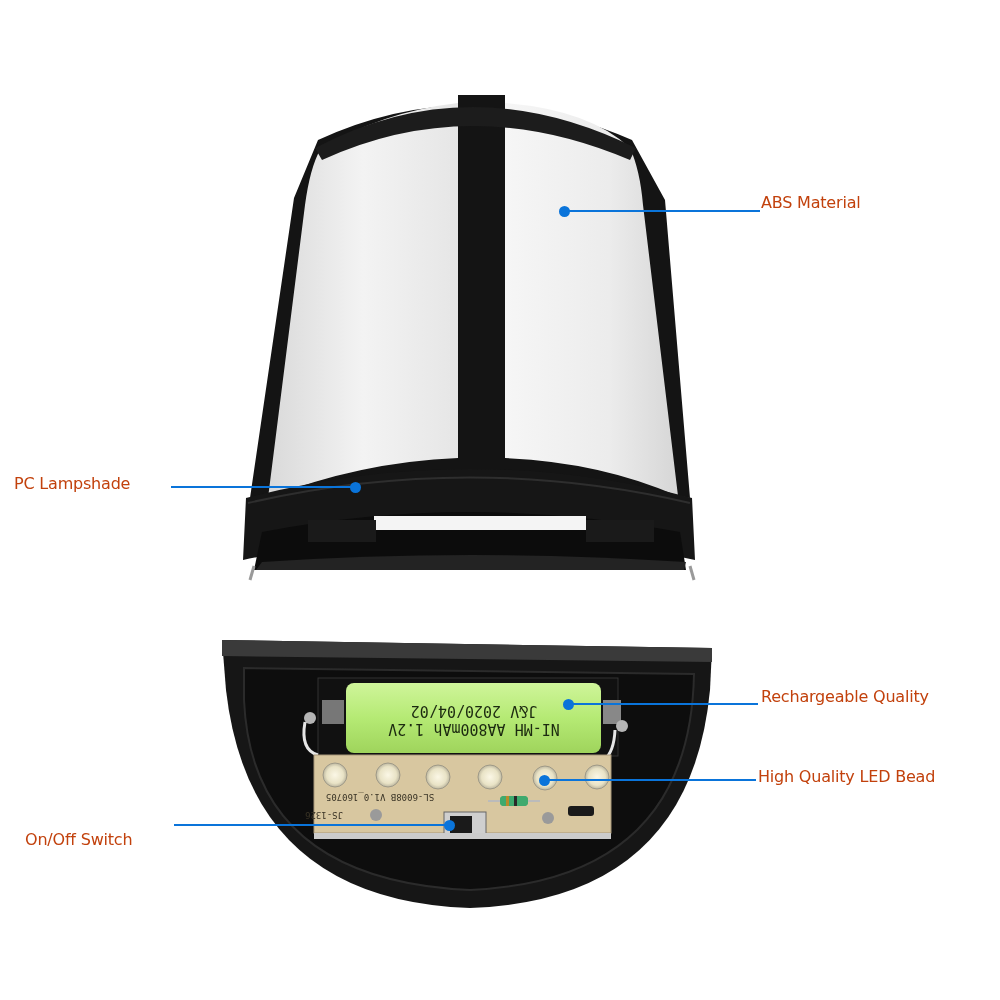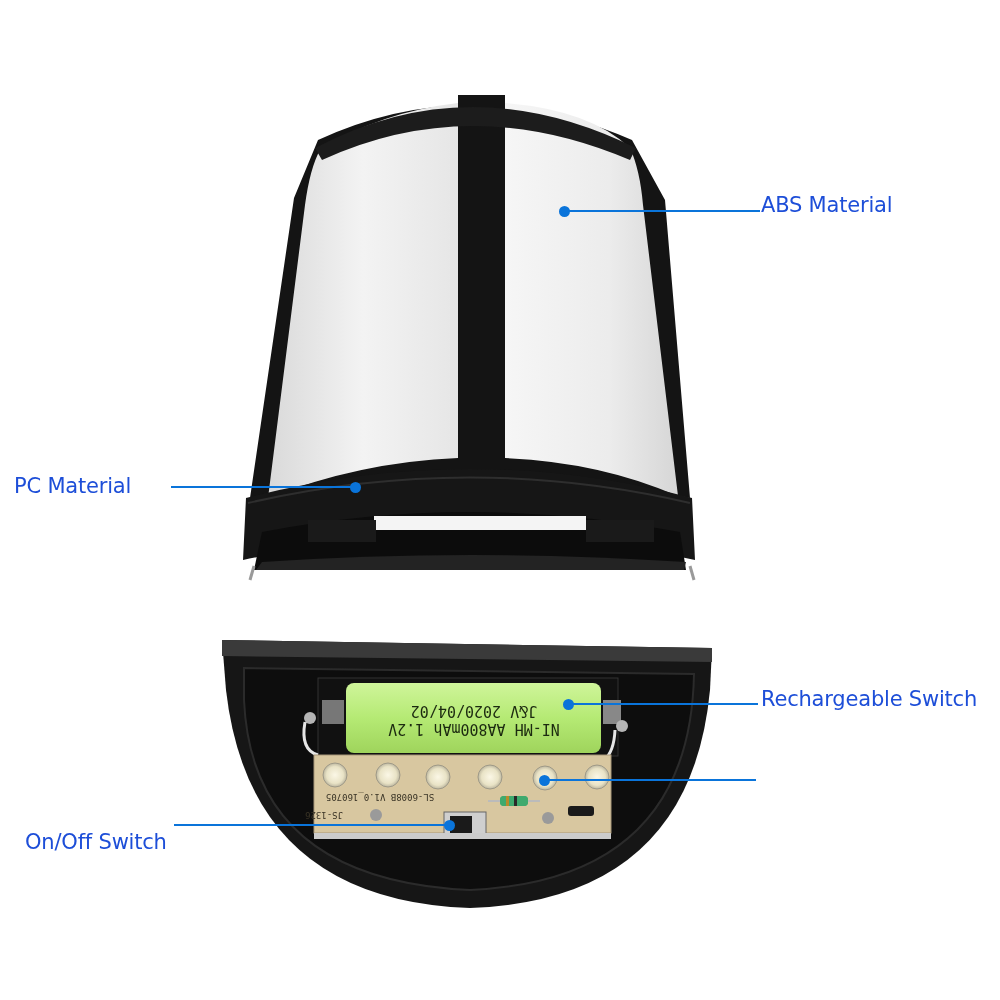--- a/index.html
+++ b/index.html
@@ -1,20 +1,20 @@
 <!DOCTYPE html>
 <html><head>
 <meta charset="utf-8">
 <style>
   html, body { margin: 0; padding: 0; background: #ffffff; }
   body { width: 1000px; height: 1000px; position: relative; overflow: hidden;
          font-family: "DejaVu Sans", sans-serif; }
   .stage { position: absolute; left: 0; top: 0; width: 1000px; height: 1000px; }
   svg.art { position: absolute; left: 0; top: 0; }
-  .label { position: absolute; font-size: 21px; color: #1d4ed8; white-space: nowrap;
+  .label { position: absolute; font-size: 16px; color: #c2410c; white-space: nowrap;
            line-height: 1; letter-spacing: -0.2px; }
   .callout-line { position: absolute; height: 2px; background: #0a74da; }
   .callout-dot { position: absolute; width: 11px; height: 11px; border-radius: 50%;
                  background: #0a74da; }
   .pcb-text { font-family: "DejaVu Sans Mono", monospace; }
 </style>
 </head>
 <body>
 
 <div class="stage">
@@ -119,28 +119,29 @@
       <rect x="450" y="816" width="22" height="17" fill="#1a1a1a"></rect>
 
       <rect x="314" y="833" width="297" height="6" fill="#cccccc"></rect>
     </g>
   </svg>
 
   <div class="callout-dot" style="left:559px; top:206px;"></div>
   <div class="callout-line" style="left:564px; top:210px; width:196px;"></div>
   <div class="label" style="left:761px; top:195px;">ABS Material</div>
 
-  <div class="label" style="left:14px; top:476px;">PC Material</div>
+  <div class="label" style="left:14px; top:476px;">PC Lampshade</div>
   <div class="callout-dot" style="left:350px; top:482px;"></div>
   <div class="callout-line" style="left:171px; top:486px; width:184px;"></div>
 
   <div class="callout-dot" style="left:563px; top:699px;"></div>
   <div class="callout-line" style="left:568px; top:703px; width:190px;"></div>
-  <div class="label" style="left:761px; top:689px;">Rechargeable Switch</div>
+  <div class="label" style="left:761px; top:689px;">Rechargeable Quality</div>
 
   <div class="callout-dot" style="left:539px; top:775px;"></div>
   <div class="callout-line" style="left:544px; top:779px; width:212px;"></div>
+  <div class="label" style="left:758px; top:769px;">High Quality LED Bead</div>
 
   <div class="label" style="left:25px; top:832px;">On/Off Switch</div>
   <div class="callout-line" style="left:174px; top:824px; width:276px;"></div>
   <div class="callout-dot" style="left:444px; top:820px;"></div>
 
 </div>
 
 </body></html>

